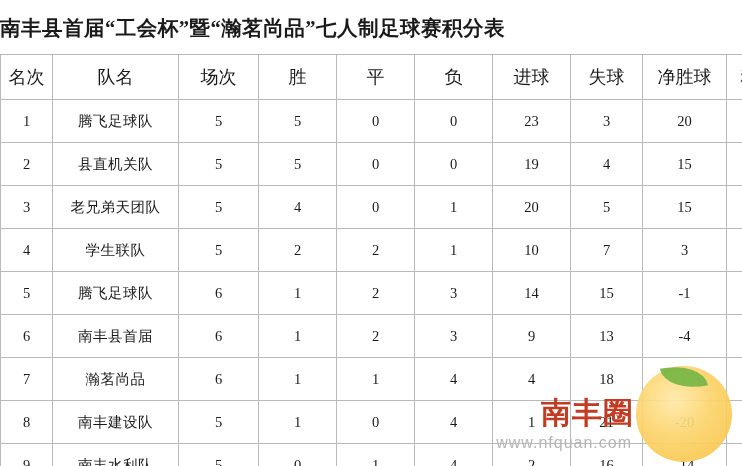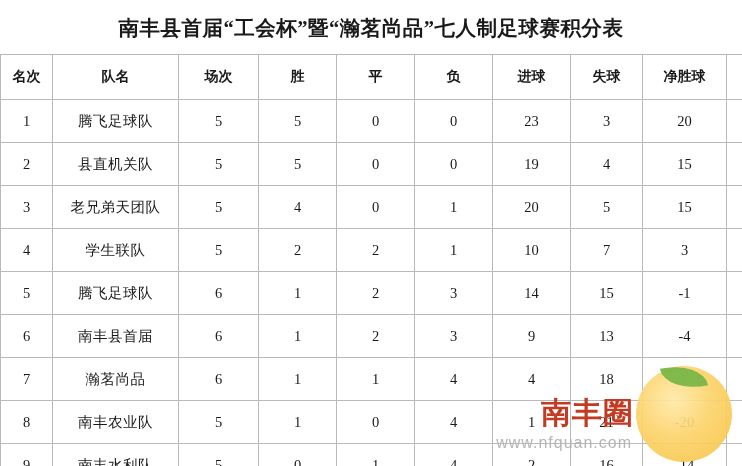--- a/index.html
+++ b/index.html
@@ -15,21 +15,20 @@
     position: relative;
   }
   .page {
     position: relative;
     width: 742px;
     height: 466px;
     box-sizing: border-box;
     padding: 0;
   }
   .title {
-    text-align: center;
     font-family: "Liberation Serif", serif;
     font-weight: bold;
     font-size: 20.5px;
     color: #1a1a1a;
     letter-spacing: 0.5px;
     padding: 14px 0 12px 0;
     white-space: nowrap;
   }
   table.standings {
     border-collapse: collapse;
@@ -43,22 +42,22 @@
     text-align: center;
     vertical-align: middle;
     font-family: "Liberation Serif", serif;
     font-size: 14.5px;
     color: #1a1a1a;
     height: 42px;
     padding: 0;
     background: transparent;
   }
   table.standings th {
-    font-weight: bold;
-    font-size: 14px;
+    font-weight: normal;
+    font-size: 18px;
     height: 44px;
   }
   th.pts-head {
     color: #c23b22;
   }
   td.rank-red,
   td.pts-red {
     color: #c23b22;
   }
   td.team {
@@ -243,21 +242,21 @@
         <td>1</td>
         <td>1</td>
         <td>4</td>
         <td>4</td>
         <td>18</td>
         <td>-14</td>
         <td>4</td>
       </tr>
       <tr>
         <td>8</td>
-        <td class="team">南丰农业队</td>
+        <td class="team">南丰建设队</td>
         <td>5</td>
         <td>1</td>
         <td>0</td>
         <td>4</td>
         <td>1</td>
         <td>21</td>
         <td>-20</td>
         <td>3</td>
       </tr>
       <tr>

